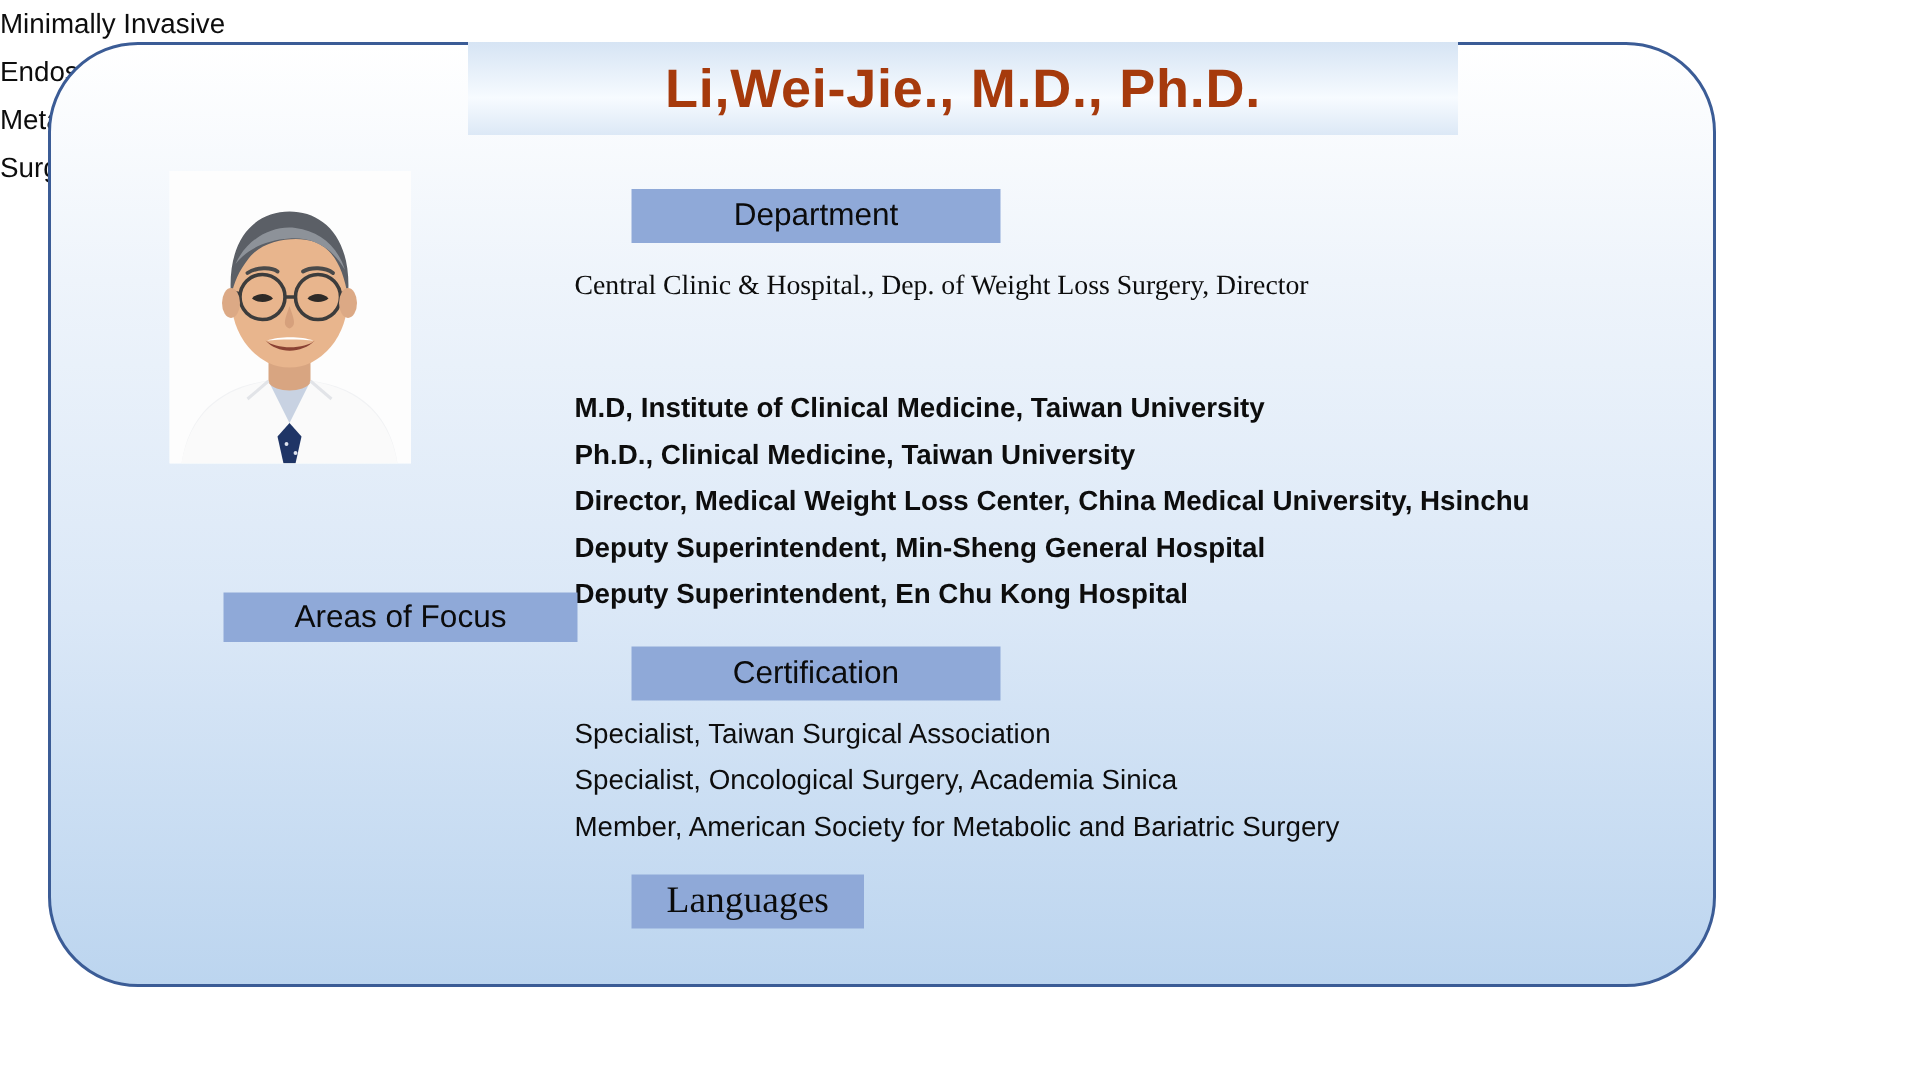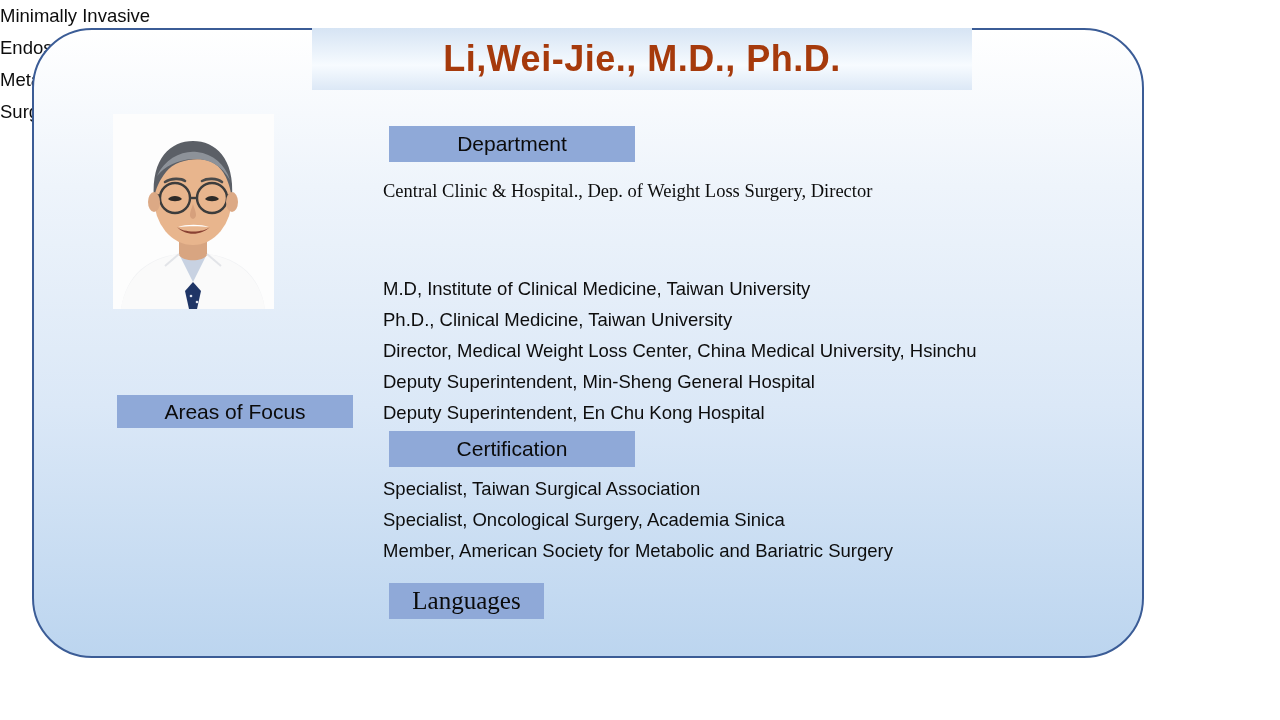--- a/index.html
+++ b/index.html
@@ -59,40 +59,41 @@
   .photo-svg { display: block; }
 
   .section-label {
     position: absolute;
     background: #8fa9d8;
     display: flex;
     align-items: center;
     justify-content: center;
     color: #0b0b0b;
     font-size: 21px;
+    margin-left: 32px;
   }
   .label-department { left: 389px; top: 126px; width: 246px; height: 36px; }
   .label-experiences { left: 389px; top: 219px; width: 246px; height: 36px; }
   .label-areas { left: 117px; top: 395px; width: 236px; height: 33px; }
   .label-certification { left: 389px; top: 431px; width: 246px; height: 36px; }
   .label-languages {
     left: 389px; top: 583px; width: 155px; height: 36px;
     font-family: "Liberation Serif", serif;
     font-size: 25px;
   }
 
   .body-block {
     position: absolute;
     font-size: 18.5px;
     color: #0d0d0d;
     line-height: 31px;
     white-space: nowrap;
   }
   .block-department { left: 383px; top: 176px; font-family: Liberation Serif, serif; }
-  .block-experiences { left: 383px; top: 273px; }
+  .block-experiences { left: 383px; top: 256px; font-weight: bold; }
   .block-certification { left: 383px; top: 473px; }
   .block-languages {
     left: 386px; top: 623px;
     font-family: "Liberation Serif", serif;
     font-size: 21px;
   }
   .block-areas {
     left: 106px; top: 421px;
     font-size: 18.5px;
     line-height: 32px;

